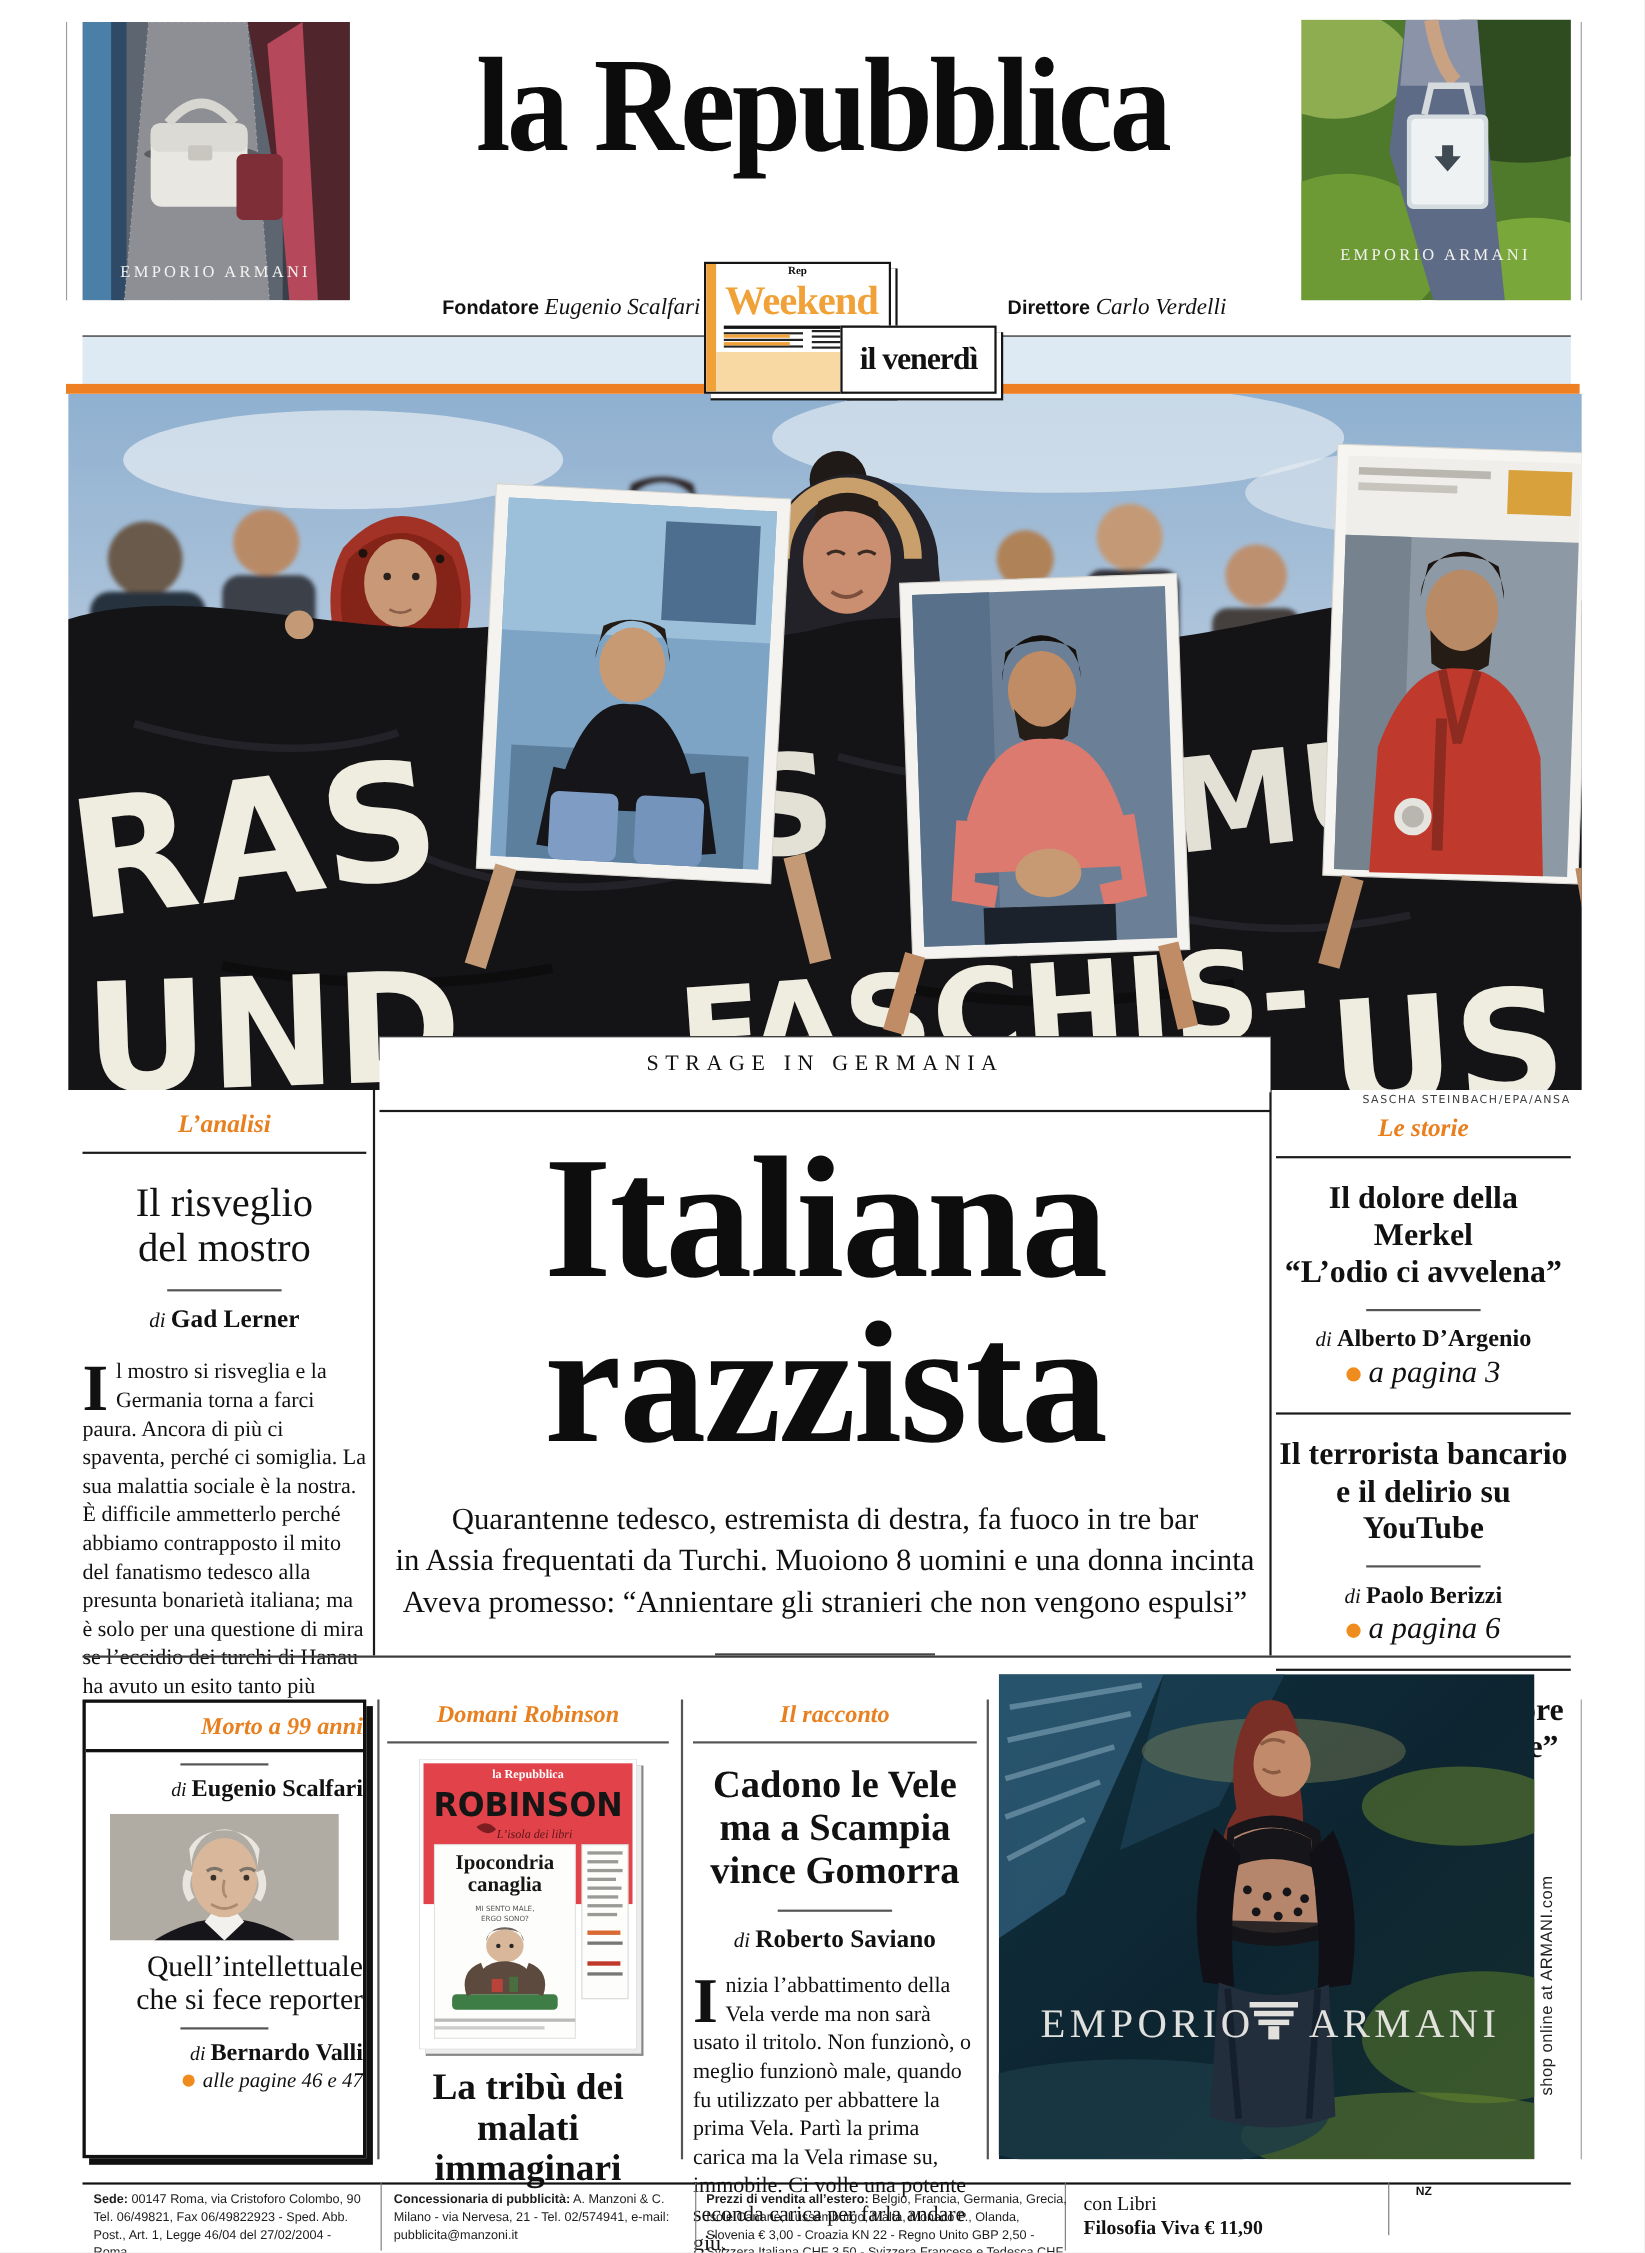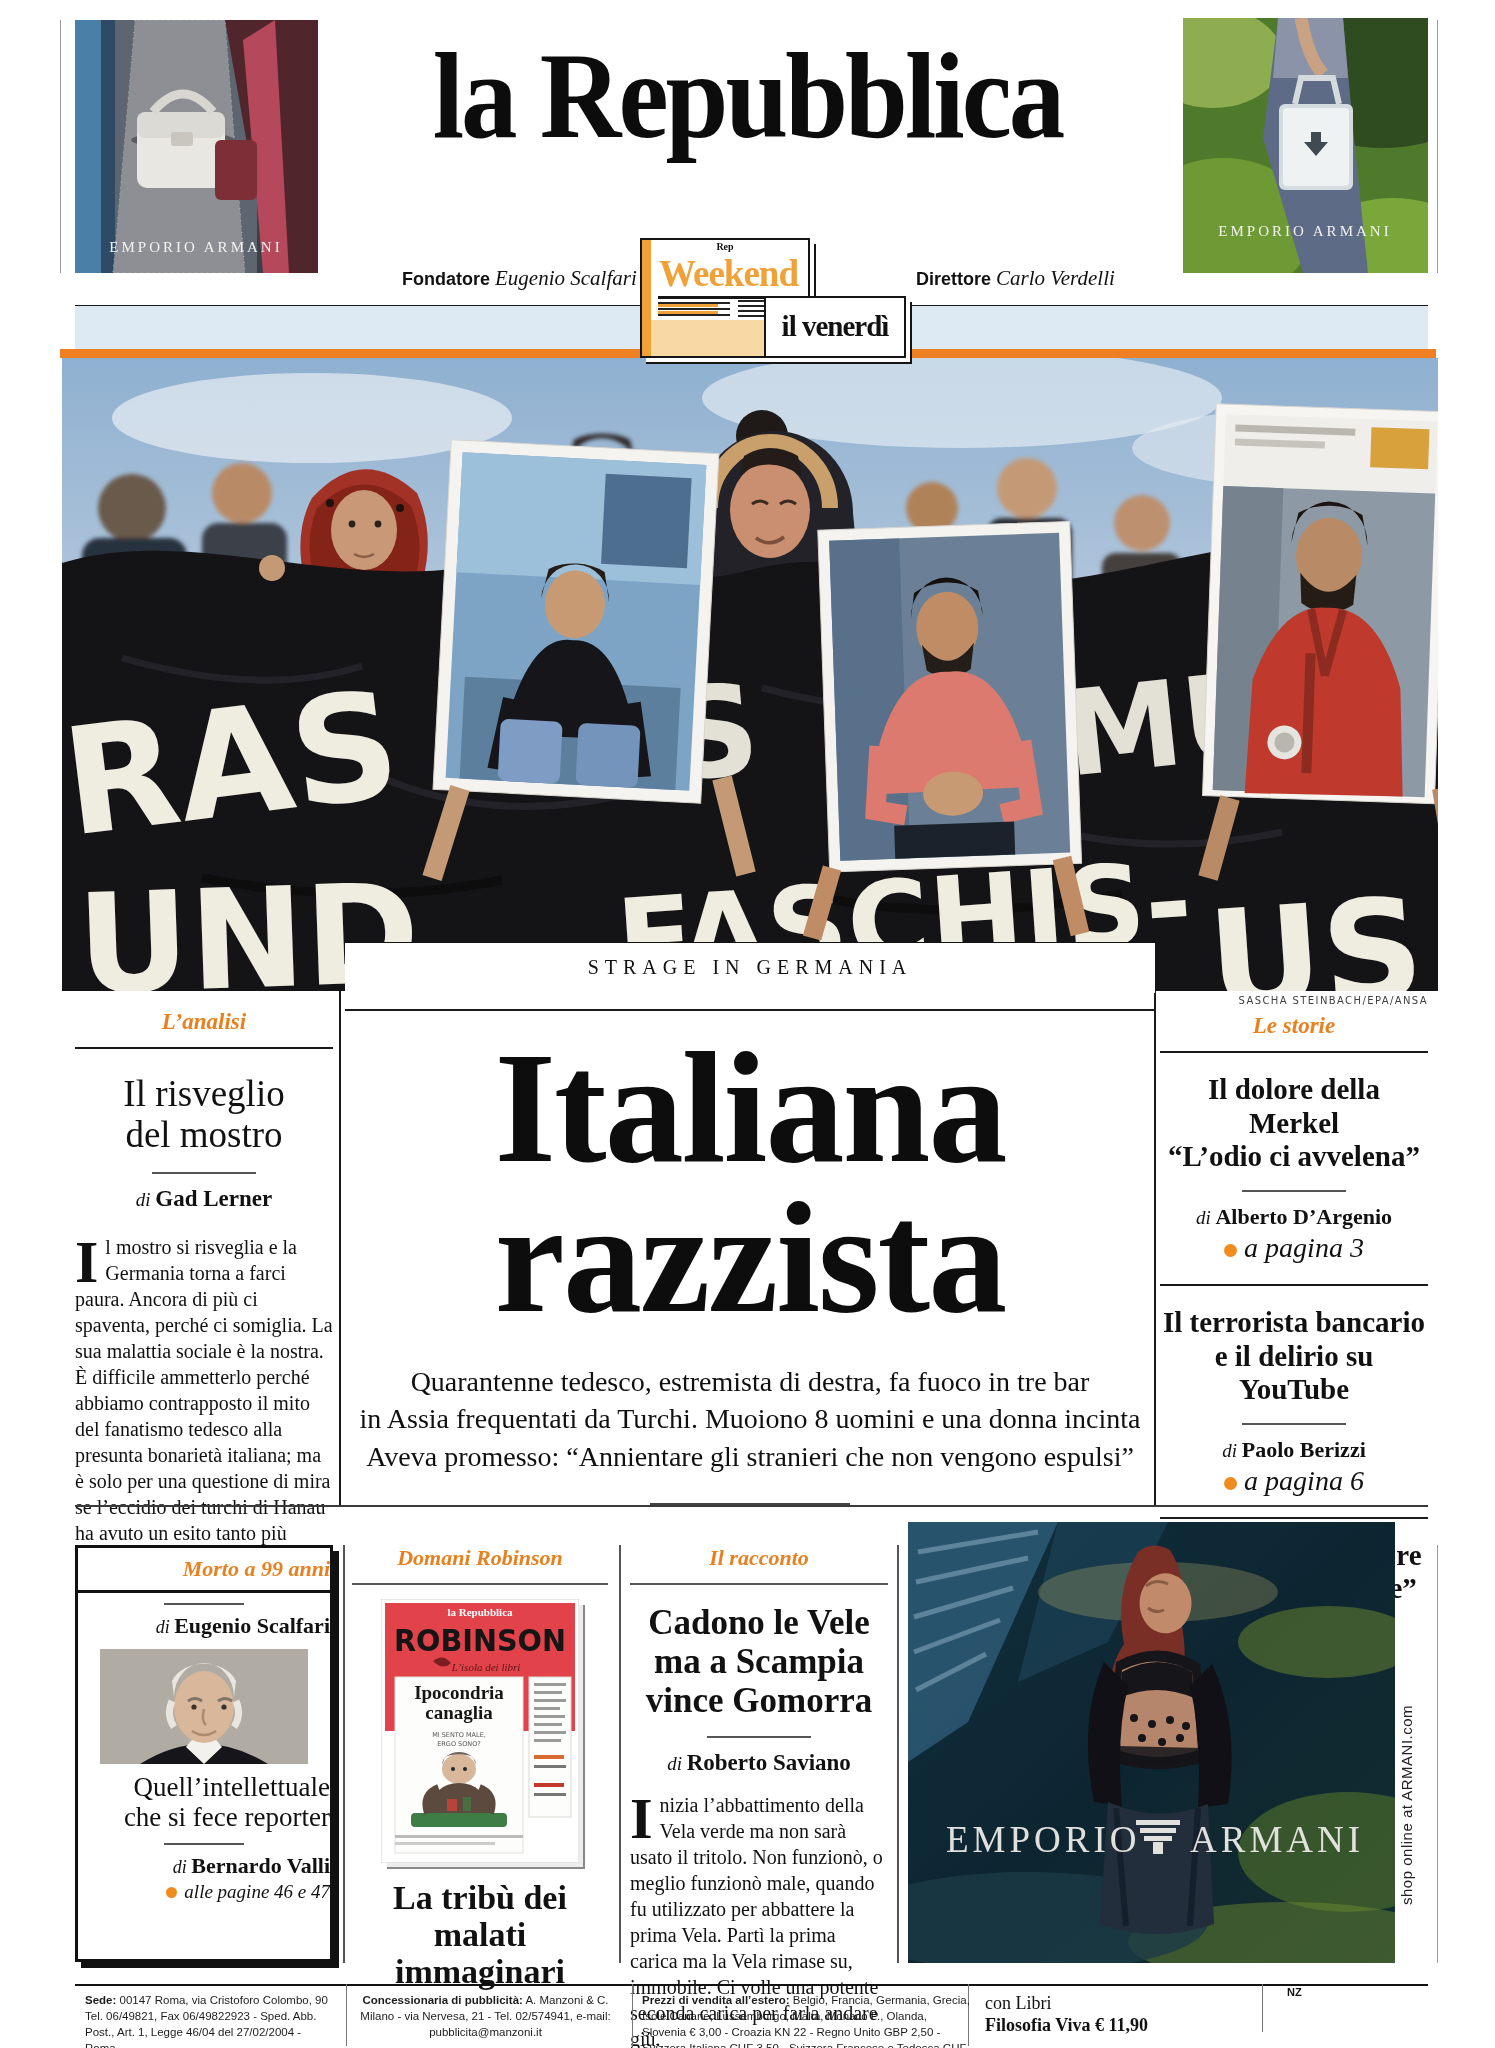--- a/index.html
+++ b/index.html
@@ -108,21 +108,21 @@
 
   .ad-bottom{left:908px;top:1522px;width:449px;height:441px;}
   .ad-side{left:1398px;top:1905px;transform:rotate(-90deg);transform-origin:top left;
            font-family:"Liberation Sans",sans-serif;font-size:15px;letter-spacing:.5px;color:#222;white-space:nowrap;width:380px;}
 
   
   .f-rule{left:75px;top:1984px;width:1353px;height:2px;background:#111;}
   .fcol{position:absolute;top:1993px;font-family:"Liberation Sans",sans-serif;font-size:11.5px;
         line-height:1.38;color:#1c1c1c;}
   .fcol b{font-weight:bold;}
-  .f1{left:85px;width:252px;} .f2{left:358px;width:255px;text-align:center;} .f3{left:642px;width:330px;}
+  .f1{left:85px;width:252px;} .f2{left:358px;width:255px;} .f3{left:642px;width:330px;}
   .f4{left:985px;width:230px;font-family:"Liberation Serif",serif;font-size:18px;line-height:1.2;color:#111;}
   .f4 .l2{font-weight:bold;}
   .nz{left:1287px;top:1986px;font-family:"Liberation Sans",sans-serif;font-size:11px;font-weight:bold;}
 </style>
 </head>
 <body>
 
 <div id="page">
 
   <div class="vline grey abs" style="left:60px;top:20px;height:253px;"></div>

